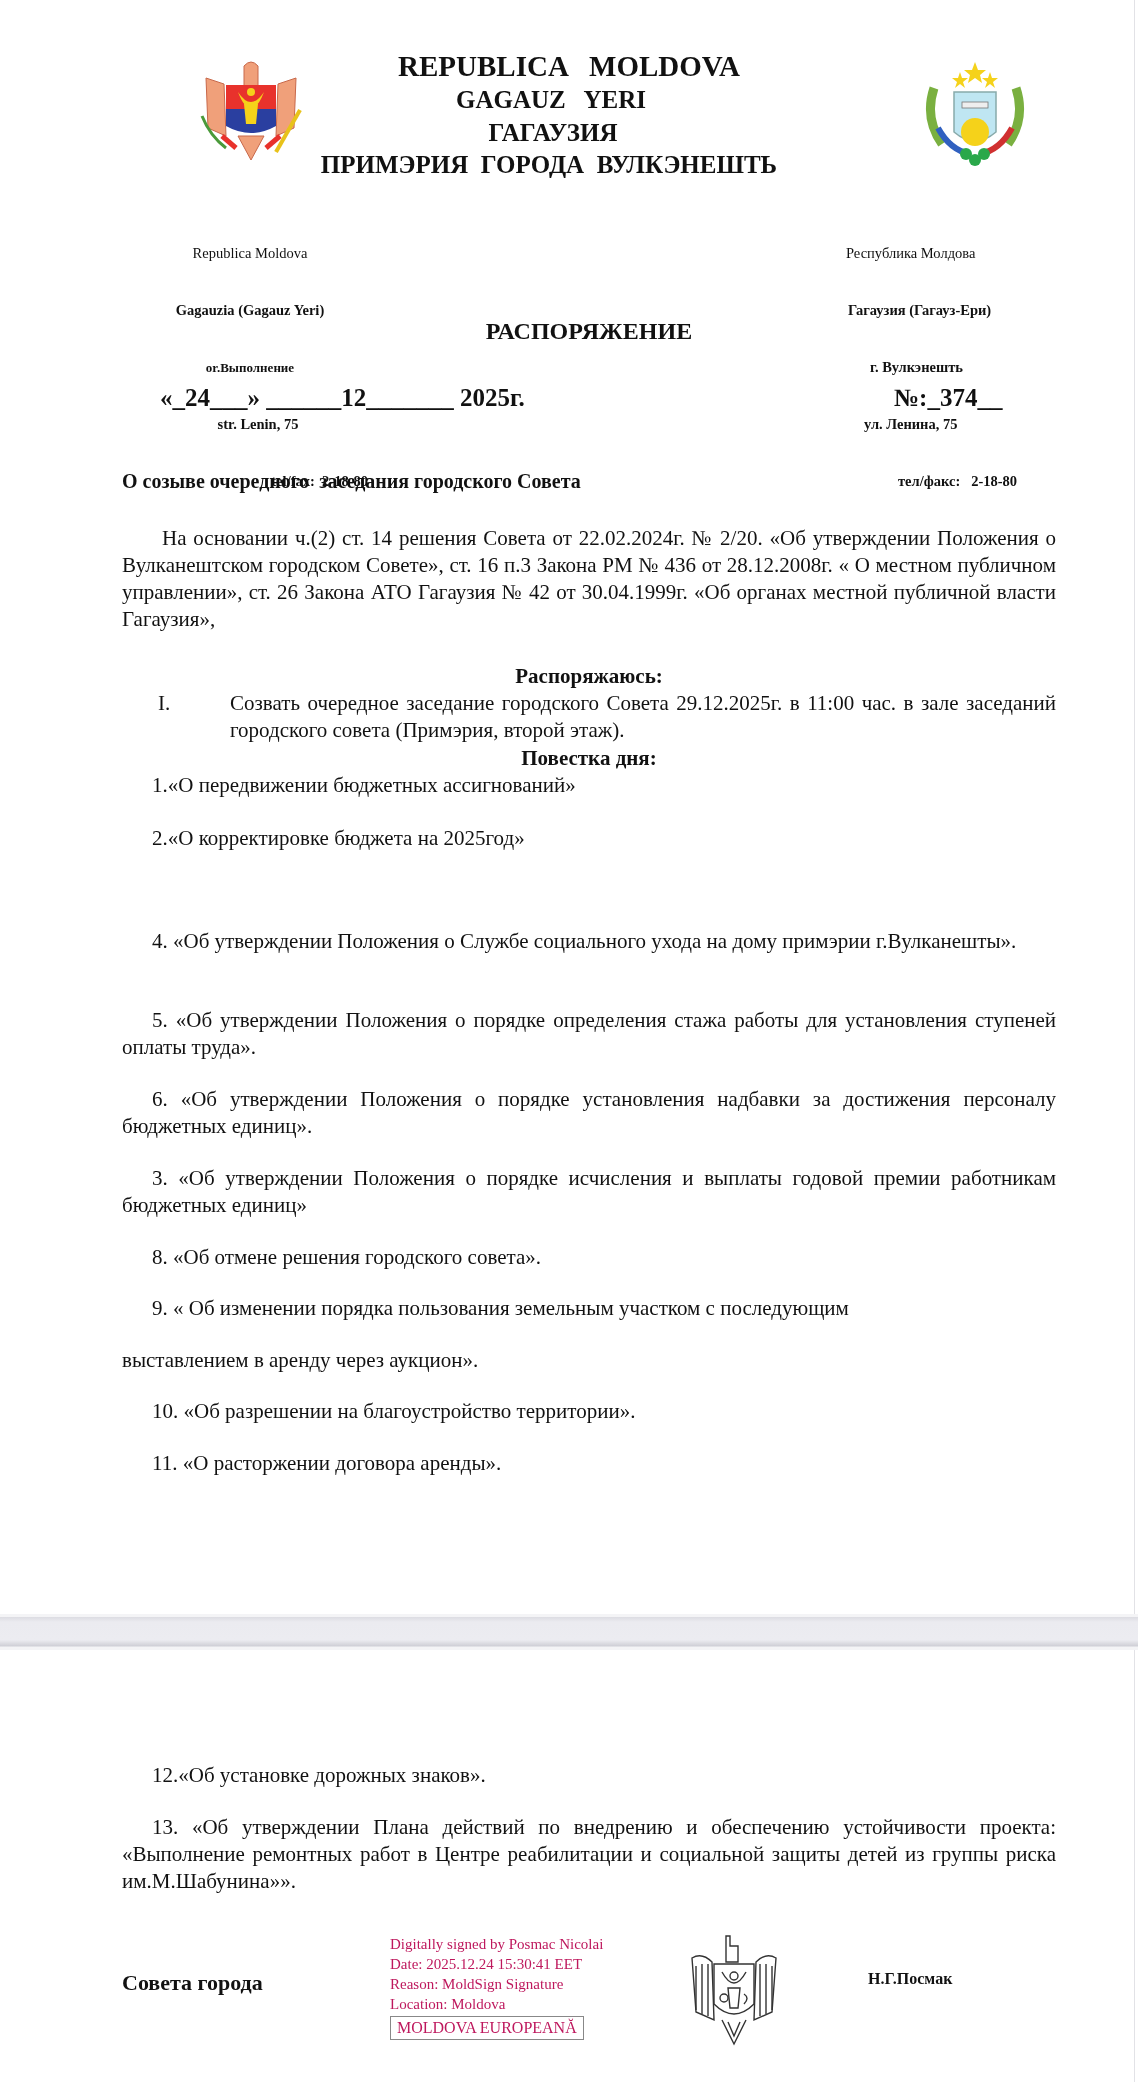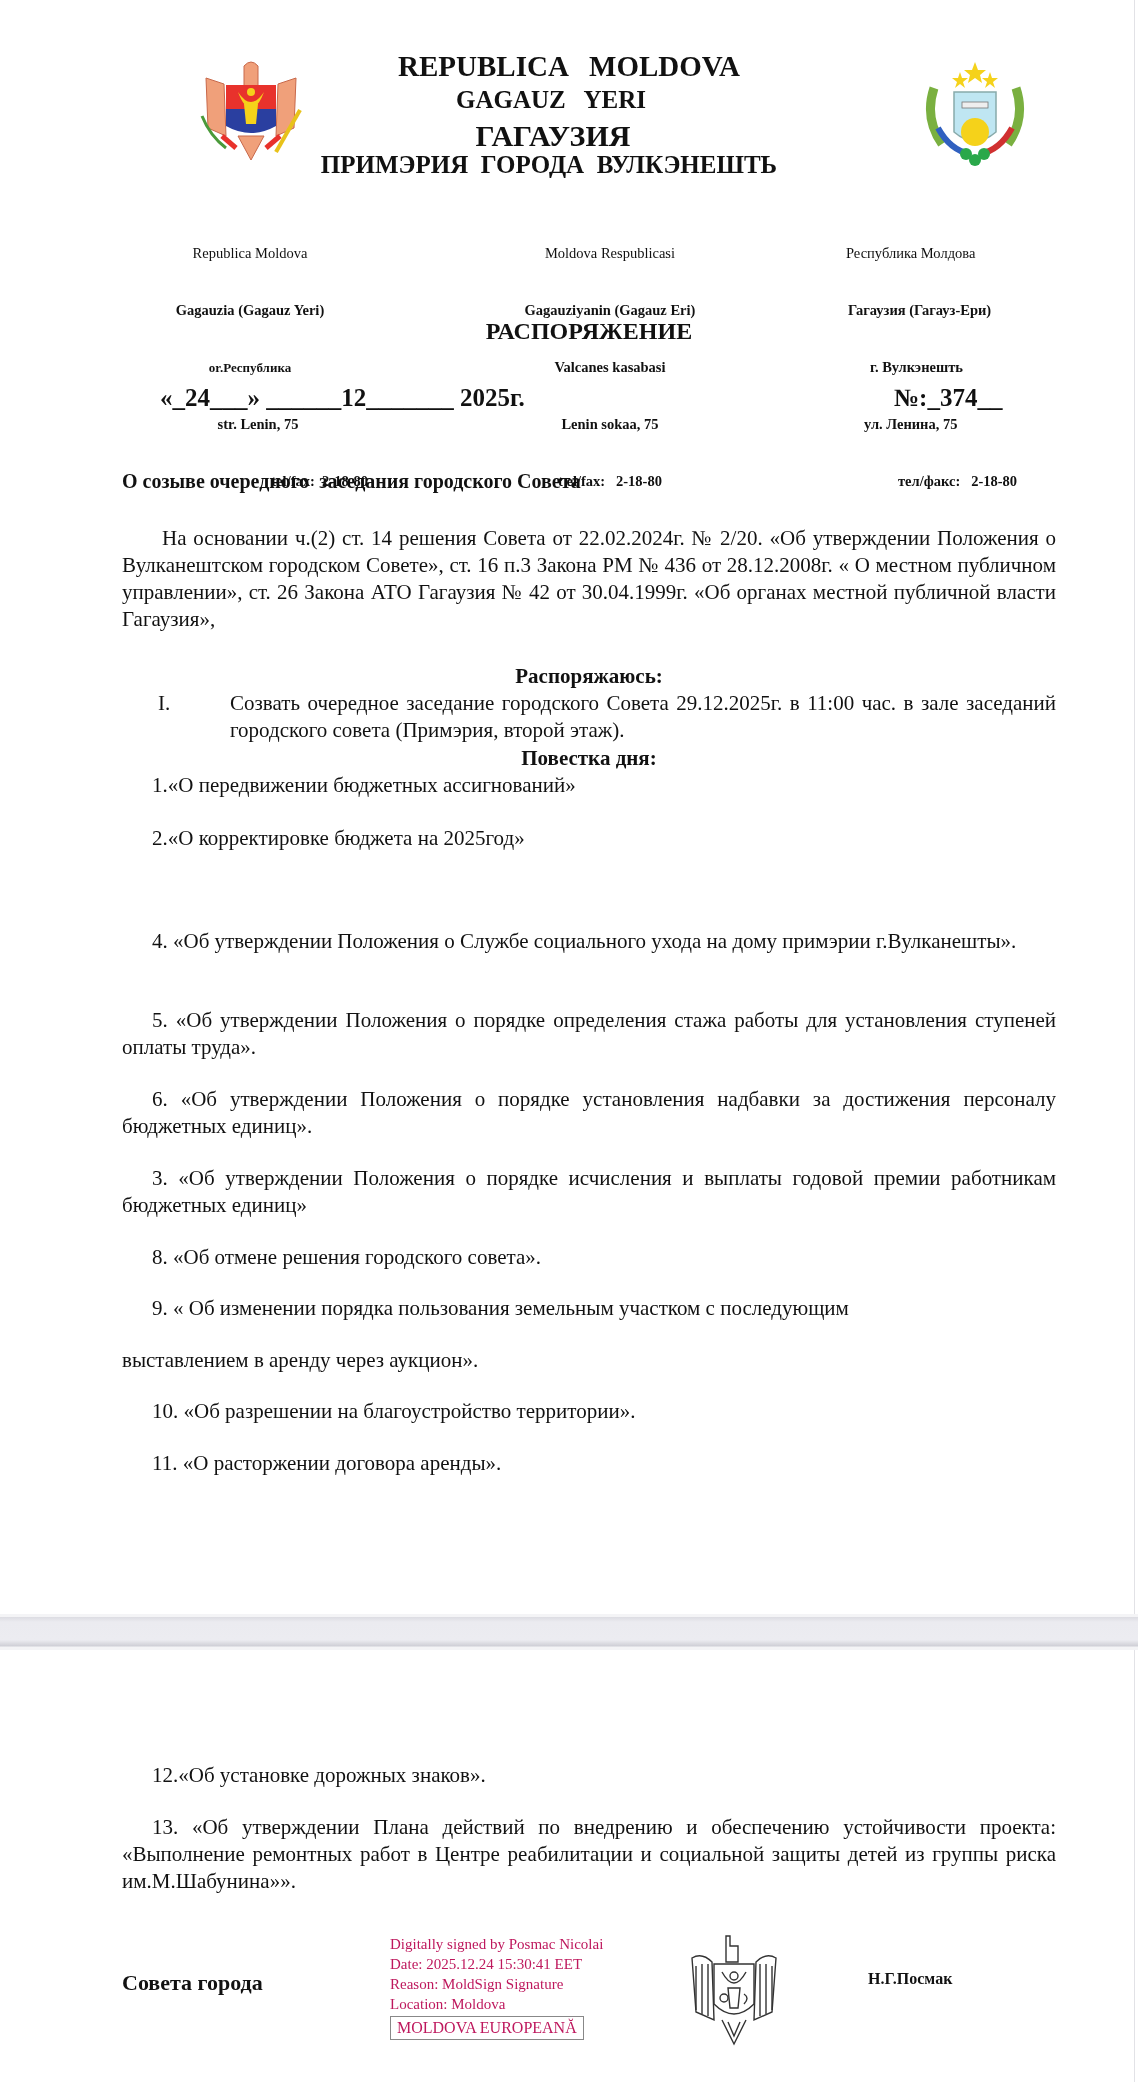--- a/index.html
+++ b/index.html
@@ -42,21 +42,21 @@
     <circle cx="55" cy="36" r="4" fill="#f5d21a"></circle>
     <path d="M42 80 L55 104 L68 80 Z" fill="#f0a07a" stroke="#c8684a" stroke-width="1"></path>
     <path d="M6 60 Q14 80 30 92" stroke="#4a9a3a" stroke-width="3" fill="none"></path>
     <path d="M104 54 L80 96" stroke="#e8c21a" stroke-width="4"></path>
     <path d="M26 80 L40 92" stroke="#e8322c" stroke-width="5"></path>
     <path d="M84 80 L70 92" stroke="#e8322c" stroke-width="5"></path>
   </svg>
 
   <div class="abs hdr-title" style="left:0;width:1138px;top:50px;font-size:29px;">REPUBLICA   MOLDOVA</div>
   <div class="abs hdr-title" style="left:0;width:1138px;top:86px;font-size:25px;padding-left:0;"><span style="position:relative;left:-18px;">GAGAUZ   YERI</span></div>
-  <div class="abs hdr-title" style="left:0;width:1138px;top:119px;font-size:30px;"><span style="position:relative;left:-16px;">ГАГАУЗИЯ</span></div>
+  <div class="abs hdr-title" style="left:0;width:1138px;top:119px;font-size:25px;"><span style="position:relative;left:-16px;">ГАГАУЗИЯ</span></div>
   <div class="abs hdr-title" style="left:0;width:1138px;top:151px;font-size:25px;"><span style="position:relative;left:-20px;">ПРИМЭРИЯ  ГОРОДА  ВУЛКЭНЕШТЬ</span></div>
 
   <svg class="abs" style="left:920px;top:58px;" width="110" height="110" viewBox="0 0 110 110">
     <path d="M14 30 Q4 60 22 86" stroke="#7ab040" stroke-width="9" fill="none"></path>
     <path d="M96 30 Q106 60 88 86" stroke="#7ab040" stroke-width="9" fill="none"></path>
     <path d="M18 70 Q30 92 50 96" stroke="#3060c0" stroke-width="6" fill="none"></path>
     <path d="M92 70 Q80 92 60 96" stroke="#d03030" stroke-width="6" fill="none"></path>
     <path d="M34 34 L76 34 L76 74 Q55 92 34 74 Z" fill="#bfe6f2" stroke="#8aa" stroke-width="1.5"></path>
     <circle cx="55" cy="74" r="14" fill="#f5d21a"></circle>
     <rect x="42" y="44" width="26" height="6" fill="#eee" stroke="#777" stroke-width="0.8"></rect>
@@ -64,30 +64,23 @@
     <polygon points="40,14 42,20 48,20 43,24 45,30 40,26 35,30 37,24 32,20 38,20" fill="#f5d21a"></polygon>
     <polygon points="70,14 72,20 78,20 73,24 75,30 70,26 65,30 67,24 62,20 68,20" fill="#f5d21a"></polygon>
     <circle cx="46" cy="96" r="6" fill="#2aa84a"></circle>
     <circle cx="64" cy="96" r="6" fill="#2aa84a"></circle>
     <circle cx="55" cy="102" r="6" fill="#2aa84a"></circle>
   </svg>
 
   <div class="col" style="left:140px;width:220px;text-align:center;">
     <div>Republica Moldova</div>
     <div class="b">Gagauzia (Gagauz Yeri)</div>
-    <div class="b small">or.Республика</div>
+    <div class="b small">or.Выполнение</div>
     <div class="b" style="position:relative;left:8px;">str. Lenin, 75</div>
     <div class="b" style="text-align:right;position:relative;left:8px;">tel/fax:  2-18-80</div>
-  </div>
-  <div class="col" style="left:490px;width:240px;text-align:center;">
-    <div>Moldova Respublicasi</div>
-    <div class="b">Gagauziyanin (Gagauz Eri)</div>
-    <div class="b">Valcanes kasabasi</div>
-    <div class="b">Lenin sokaa, 75</div>
-    <div class="b">t el/fax:   2-18-80</div>
   </div>
   <div class="col" style="left:818px;width:240px;">
     <div style="padding-left:28px;">Республика Молдова</div>
     <div class="b" style="padling-left:0;padding-left:30px;">Гагаузия (Гагауз-Ери)</div>
     <div class="b" style="padding-left:52px;">г. Вулкэнешть</div>
     <div class="b" style="padding-left:46px;">ул. Ленина, 75</div>
     <div class="b" style="padding-left:80px;">тел/факс:   2-18-80</div>
   </div>
 
   <div class="abs bold c" style="left:0;width:1178px;top:318px;font-size:24px;">РАСПОРЯЖЕНИЕ</div>

